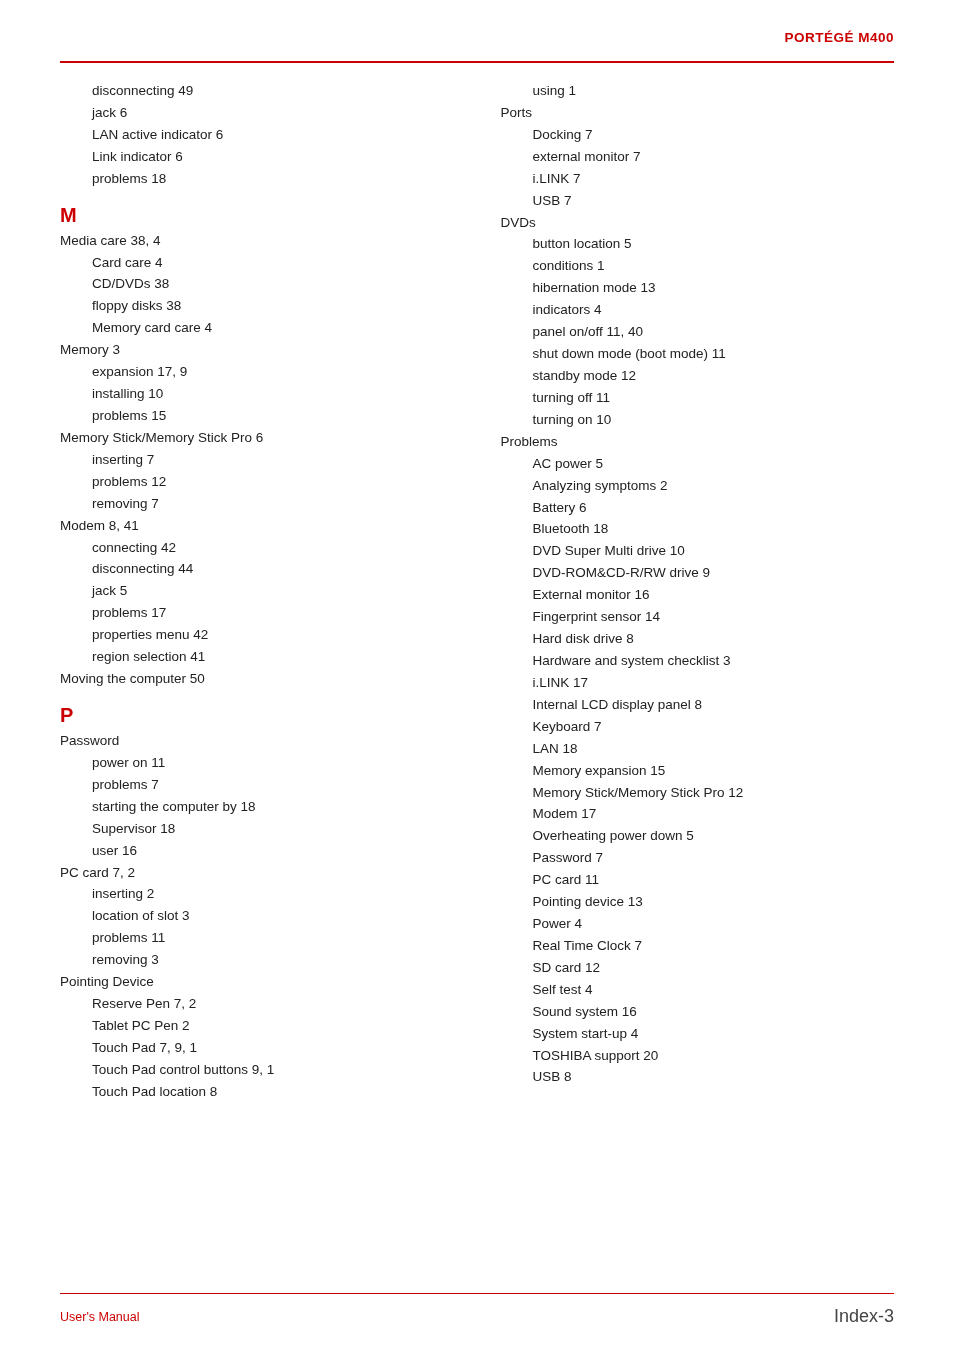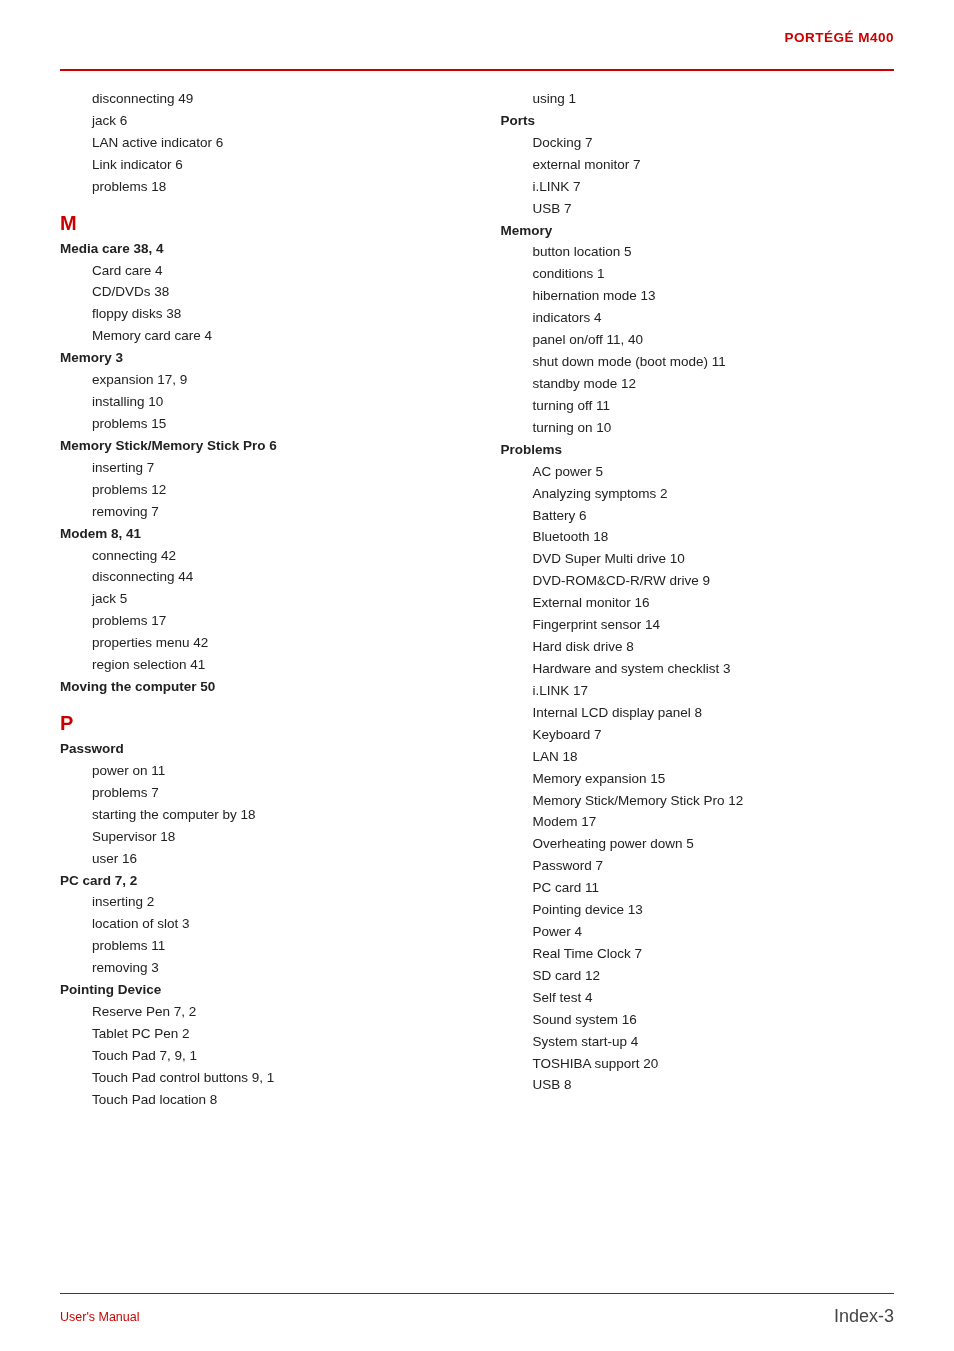--- a/index.html
+++ b/index.html
@@ -18,21 +18,21 @@
       min-height: 1351px;
       padding: 30px 60px 60px 60px;
       position: relative;
     }
 
     
     .header {
       display: flex;
       justify-content: flex-end;
       align-items: center;
-      padding-bottom: 24px;
+      padding-bottom: 16px;
       border-bottom: 2px solid #c00;
       margin-bottom: 18px;
     }
 
     .header-title {
       font-size: 13.5px;
       font-weight: bold;
       color: #c00;
       letter-spacing: 0.5px;
     }
@@ -60,21 +60,20 @@
       color: #c00;
       margin-top: 14px;
       margin-bottom: 4px;
     }
 
     
     .entry-l1 {
       margin-left: 0px;
       margin-bottom: 1px;
       line-height: 1.55;
-      font-weight: bold;
     }
 
     .entry-l2 {
       margin-left: 32px;
       margin-bottom: 1px;
       line-height: 1.55;
     }
 
     
     .footer {
@@ -158,21 +157,21 @@
         <div class="entry-l2">Touch Pad location 8</div>
       </div>
 
     <div class="col-right" id="right-col">
         <div class="entry-l2">using 1</div>
         <div class="entry-l1">Ports</div>
         <div class="entry-l2">Docking 7</div>
         <div class="entry-l2">external monitor 7</div>
         <div class="entry-l2">i.LINK 7</div>
         <div class="entry-l2">USB 7</div>
-        <div class="entry-l1">Memory</div>
+        <div class="entry-l1">DVDs</div>
         <div class="entry-l2">button location 5</div>
         <div class="entry-l2">conditions 1</div>
         <div class="entry-l2">hibernation mode 13</div>
         <div class="entry-l2">indicators 4</div>
         <div class="entry-l2">panel on/off 11, 40</div>
         <div class="entry-l2">shut down mode (boot mode) 11</div>
         <div class="entry-l2">standby mode 12</div>
         <div class="entry-l2">turning off 11</div>
         <div class="entry-l2">turning on 10</div>
         <div class="entry-l1">Problems</div>

